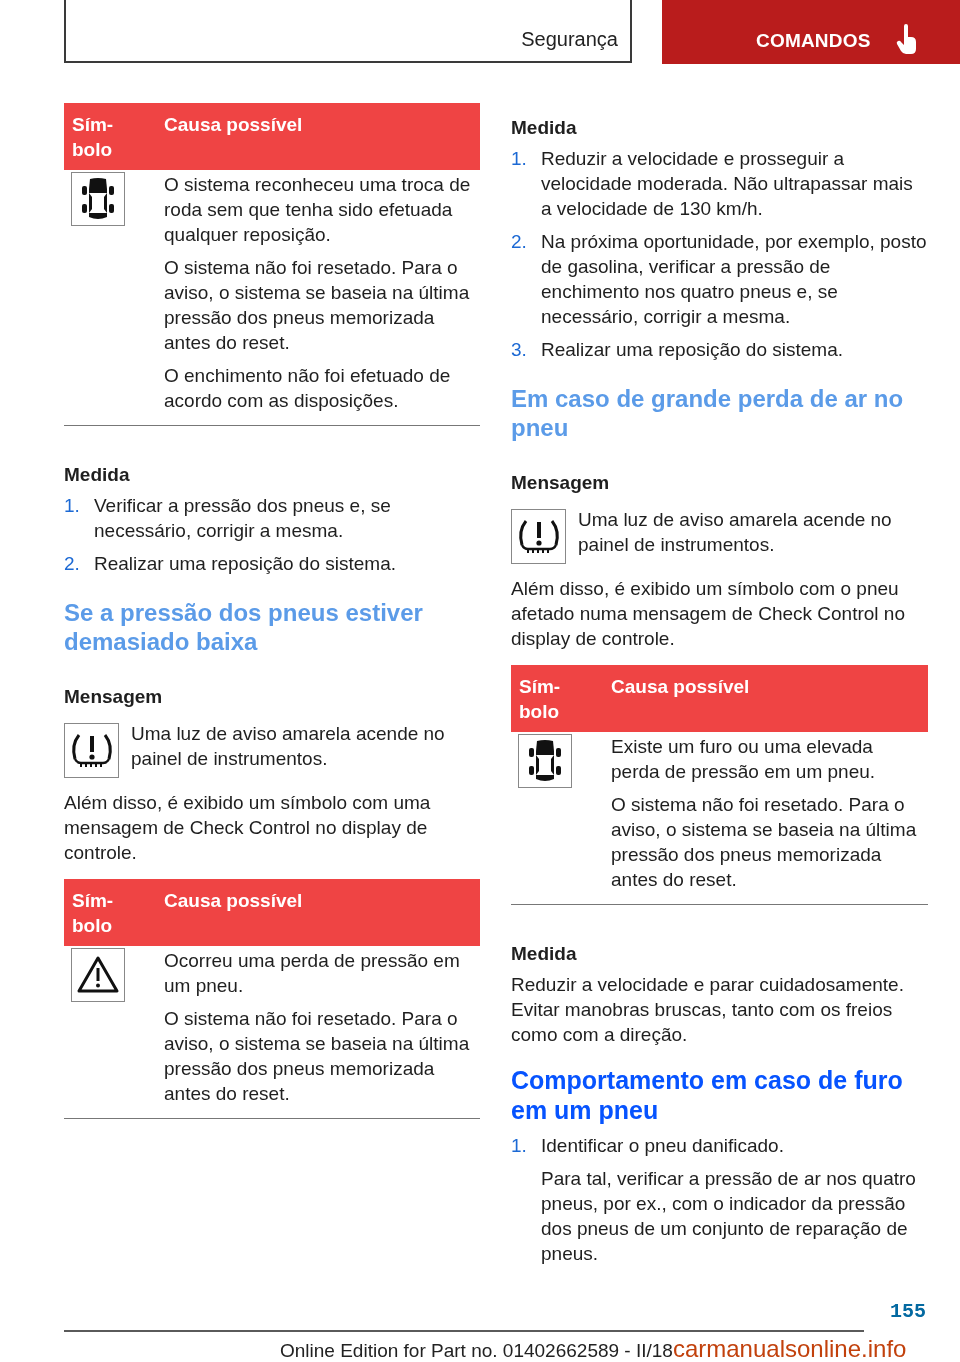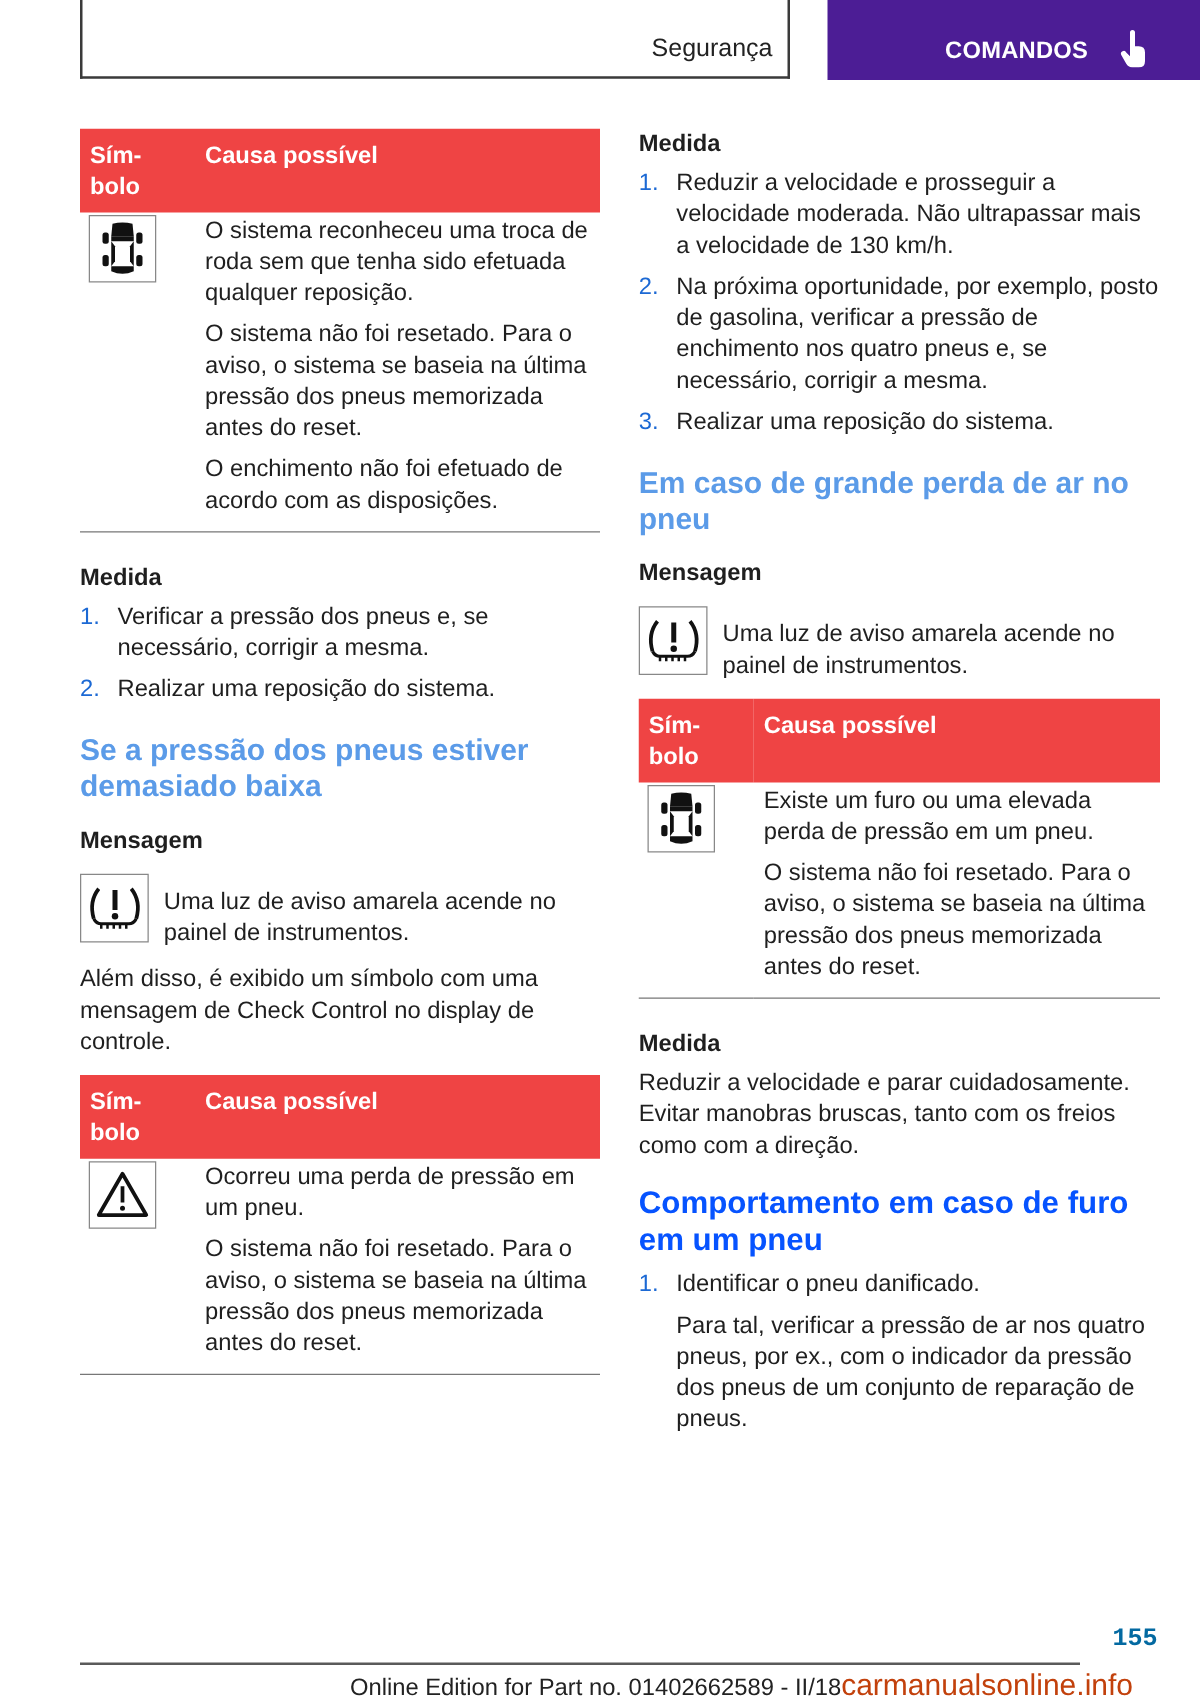--- a/index.html
+++ b/index.html
@@ -1,46 +1,46 @@
 <!DOCTYPE html>
 <html><head>
 <meta charset="utf-8">
 <style>
   html, body { margin:0; padding:0; background:#ffffff; }
   body { width:960px; height:1362px; position:relative; overflow:hidden;
          font-family:"Liberation Sans", sans-serif; color:#1f1f1f; }
   .header-left { position:absolute; left:64px; top:0; width:568px; height:63px;
                  border:2px solid #3a3a3a; border-top:none; box-sizing:border-box; background:#fff; }
   .header-left .sect { position:absolute; right:12px; bottom:10px; font-size:20px; color:#222; }
-  .header-right { position:absolute; left:662px; top:0; width:298px; height:64px; background:#4c1d95; }
+  .header-right { position:absolute; left:662px; top:0; width:298px; height:64px; background:#b91c1c; }
   .header-right .chap { position:absolute; left:94px; top:30px; font-size:19px; font-weight:bold; color:#fff; letter-spacing:0.2px; }
   .col { position:absolute; top:103px; }
   .col-left { left:64px; width:416px; }
   .col-right { left:511px; width:417px; }
   table.sym { width:100%; border-collapse:collapse; margin:0; }
   table.sym th { background:#ef4444; color:#fff; font-weight:bold; font-size:19px; text-align:left;
                  vertical-align:top; line-height:25px; padding:9px 8px 8px 8px; }
   table.sym th.c1 { width:76px; }
   table.sym td { vertical-align:top; font-size:19px; line-height:25px; padding:2px 8px 12px 8px; border-bottom:1px solid #777; }
   table.sym td.c1 { padding-left:7px; padding-right:0; }
   table.sym td p { margin:0 0 8px 0; }
   table.sym td p:last-child { margin-bottom:0; }
   .iconbox { width:54px; height:54px; border:1px solid #888; box-sizing:border-box; display:flex;
              align-items:center; justify-content:center; background:#fff; }
-  h3.sub { font-size:19px; font-weight:bold; margin:0 0 6px 0; line-height:25px; color:#1f1f1f; }
+  h3.sub { font-size:19px; font-weight:bold; margin:12px 0 6px 0; line-height:25px; color:#1f1f1f; }
   ol.steps { list-style:none; padding:0; margin:0; }
   ol.steps li { position:relative; padding-left:30px; font-size:19px; line-height:25px; margin-bottom:8px; }
   ol.steps li .num { position:absolute; left:0; top:0; color:#1c69d4; }
   ol.steps li p { margin:8px 0 0 0; }
   h2.blue { font-size:24px; font-weight:bold; line-height:29px; margin:0; color:#5b9be8; }
   h2.blue.strong { color:#0653ff; }
   p.body { font-size:19px; line-height:25px; margin:0; }
   .msg { display:flex; align-items:flex-start; }
   .msg .iconbox { flex:0 0 auto; width:55px; height:55px; margin-right:12px; margin-top:2px; }
-  .msg .txt { font-size:19px; line-height:25px;margin-top:12px; }
+  .msg .txt { font-size:19px; line-height:25px; }
   .footer-line { position:absolute; left:64px; top:1330px; width:800px; height:2px; background:#5a5a5a; }
   .page-no { position:absolute; right:34px; top:1300px; font-size:20px; font-weight:bold; color:#0369a1;font-family:Liberation Mono, monospace; }
   .footer-text { position:absolute; left:280px; top:1335px; font-size:19px; color:#222; white-space:nowrap; }
   .footer-text .wm { font-size:24px; color:#c2410c; }
 </style>
 </head>
 <body>
 
 <div class="header-left">
   <span class="sect">Segurança</span>
@@ -154,20 +154,21 @@
         <path d="M10 4 Q2 14 6 28" stroke="#111" stroke-width="3" fill="none"></path>
         <path d="M36 4 Q44 14 40 28" stroke="#111" stroke-width="3" fill="none"></path>
         <path d="M6 28 Q8 32 12 32 L34 32 Q38 32 40 28" stroke="#111" stroke-width="2.5" fill="none"></path>
         <path d="M12 32 L12 36 M17 32 L17 36 M22 32 L22 36 M27 32 L27 36 M32 32 L32 36" stroke="#111" stroke-width="2"></path>
         <rect x="21" y="5" width="4" height="16" fill="#111"></rect>
         <circle cx="23" cy="26" r="2.6" fill="#111"></circle>
       </svg>
     </div>
     <div class="txt">Uma luz de aviso amarela acende no painel de instrumentos.</div>
   </div>
+  <p class="body" style="margin-top:12px">Além disso, é exibido um símbolo com o pneu afetado numa mensagem de Check Control no display de controle.</p>
 
   <div style="height:14px"></div>
   <table class="sym">
     <tbody>
         <tr>
       <th class="c1"><span>Sím-</span><br><span>bolo</span></th>
       <th>Causa possível</th>
     </tr>
     <tr>
       <td class="c1">

